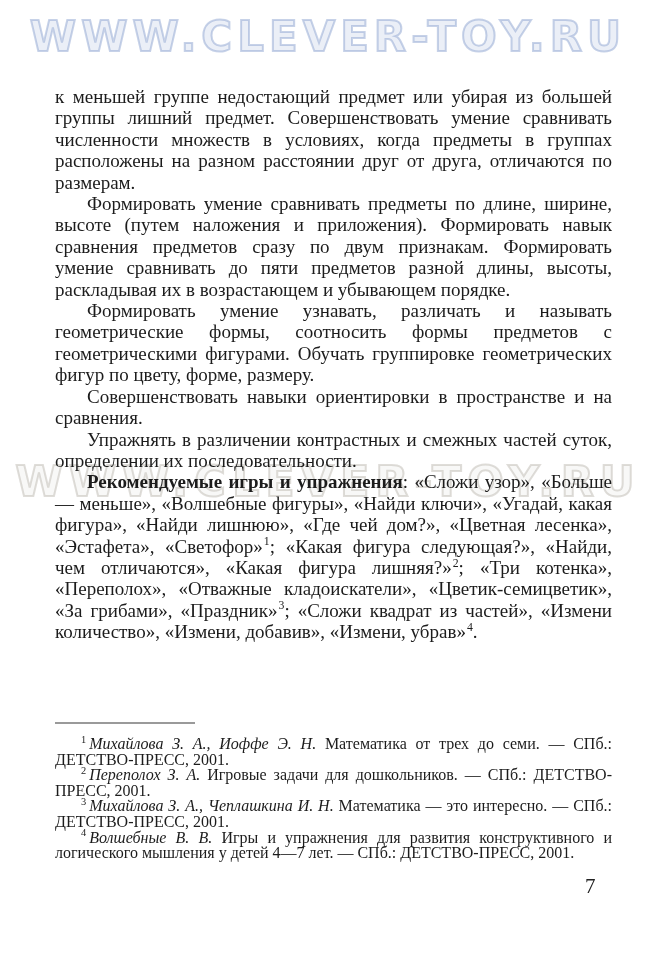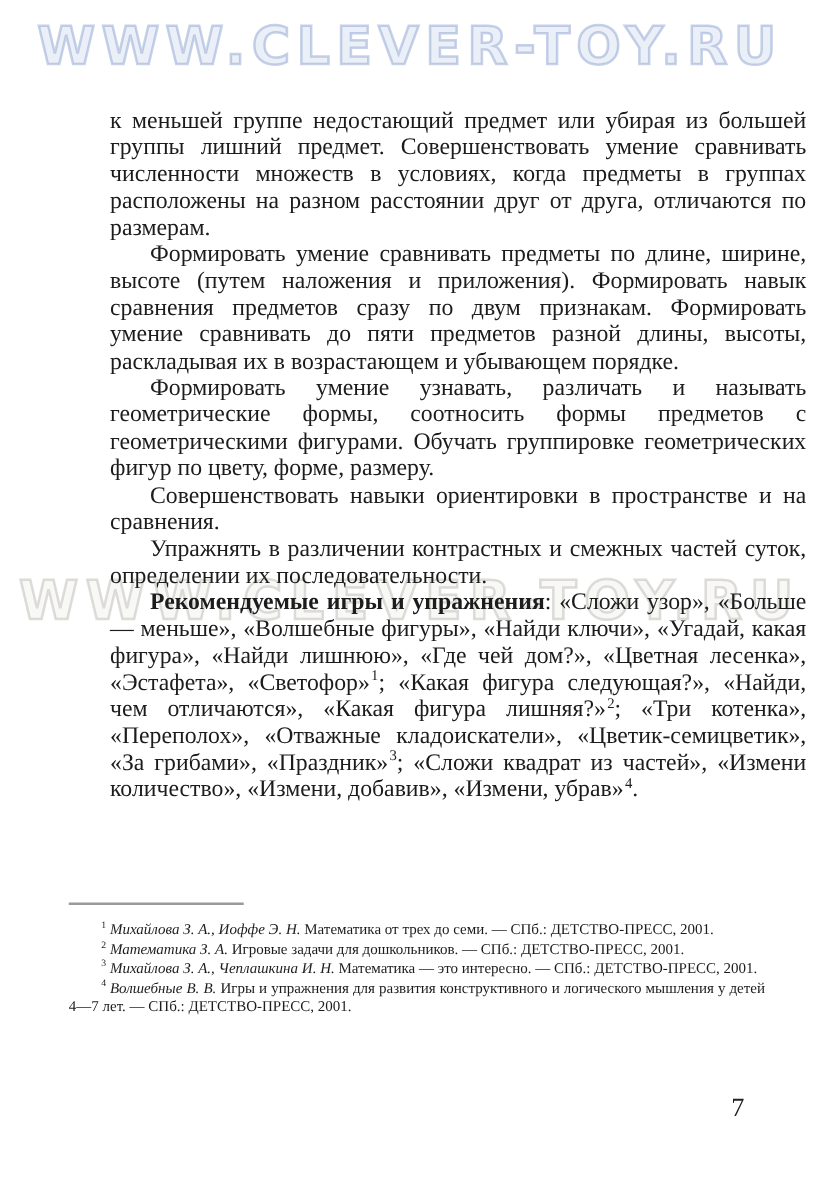--- a/index.html
+++ b/index.html
@@ -42,21 +42,20 @@
   
   .body-text {
     position: absolute;
     left: 55px;
     top: 86px;
     width: 557px;
     font-size: 19px;
     line-height: 21.4px;
     text-align: justify;
     hyphens: auto;
-    margin-left: 33px;
   }
   .body-text p { margin: 0; }
   .body-text p.indent { text-indent: 32px; }
   .body-text b { font-weight: bold; }
   sup.fnref {
     font-size: 0.62em;
     line-height: 0;
     vertical-align: super;
     padding-left: 1px;
   }
@@ -68,21 +67,21 @@
     top: 722px;
     width: 140px;
     height: 0;
     border-top: 2px solid #9a9a9a;
   }
   .footnotes {
     position: absolute;
     left: 55px;
     top: 736px;
     width: 557px;
-    font-size: 12px;
+    font-size: 16px;
     line-height: 15.6px;
     text-align: justify;
     hyphens: auto;
   }
   .footnotes p { margin: 0; text-indent: 26px; }
   .footnotes i { font-style: italic; }
   sup.fnum {
     font-size: 0.65em;
     line-height: 0;
     vertical-align: super;
@@ -109,19 +108,19 @@
       <p class="para indent"><span>Формировать умение сравнивать предметы по длине, ширине, высоте (путем наложения и приложения). Формировать навык сравнения предметов сразу по двум признакам. Формировать умение сравнивать до пяти предметов разной длины, высоты, раскладывая их в возрастающем и убывающем порядке.</span></p>
       <p class="para indent"><span>Формировать умение узнавать, различать и называть геометрические формы, соотносить формы предметов с геометрическими фигурами. Обучать группировке геометрических фигур по цвету, форме, размеру.</span></p>
       <p class="para indent"><span>Совершенствовать навыки ориентировки в пространстве и на сравнения.</span></p>
       <p class="para indent"><span>Упражнять в различении контрастных и смежных частей суток, определении их последовательности.</span></p>
       <p class="para indent"><b>Рекомендуемые игры и упражнения</b><span>: «Сложи узор», «Больше — меньше», «Волшебные фигуры», «Найди ключи», «Угадай, какая фигура», «Найди лишнюю», «Где чей дом?», «Цветная лесенка», «Эстафета», «Светофор»</span><sup class="fnref">1</sup><span>; «Какая фигура следующая?», «Найди, чем отличаются», «Какая фигура лишняя?»</span><sup class="fnref">2</sup><span>; «Три котенка», «Переполох», «Отважные кладоискатели», «Цветик-семицветик», «За грибами», «Праздник»</span><sup class="fnref">3</sup><span>; «Сложи квадрат из частей», «Измени количество», «Измени, добавив», «Измени, убрав»</span><sup class="fnref">4</sup><span>.</span></p>
     </div>
 
   <div class="footnote-rule"></div>
   <div class="footnotes" id="footnotes">
       <p><sup class="fnum">1</sup><i>Михайлова З. А., Иоффе Э. Н.</i><span> Математика от трех до семи. — СПб.: ДЕТСТВО-ПРЕСС, 2001.</span></p>
-      <p><sup class="fnum">2</sup><i>Математика З. А.</i><span> Игровые задачи для дошкольников. — СПб.: ДЕТСТВО-ПРЕСС, 2001.</span></p>
+      <p><sup class="fnum">2</sup><i>Переполох З. А.</i><span> Игровые задачи для дошкольников. — СПб.: ДЕТСТВО-ПРЕСС, 2001.</span></p>
       <p><sup class="fnum">3</sup><i>Михайлова З. А., Чеплашкина И. Н.</i><span> Математика — это интересно. — СПб.: ДЕТСТВО-ПРЕСС, 2001.</span></p>
       <p><sup class="fnum">4</sup><i>Волшебные В. В.</i><span> Игры и упражнения для развития конструктивного и логического мышления у детей 4—7 лет. — СПб.: ДЕТСТВО-ПРЕСС, 2001.</span></p>
     </div>
 
   <div class="page-number">7</div>
 </div>
 
 </body></html>

